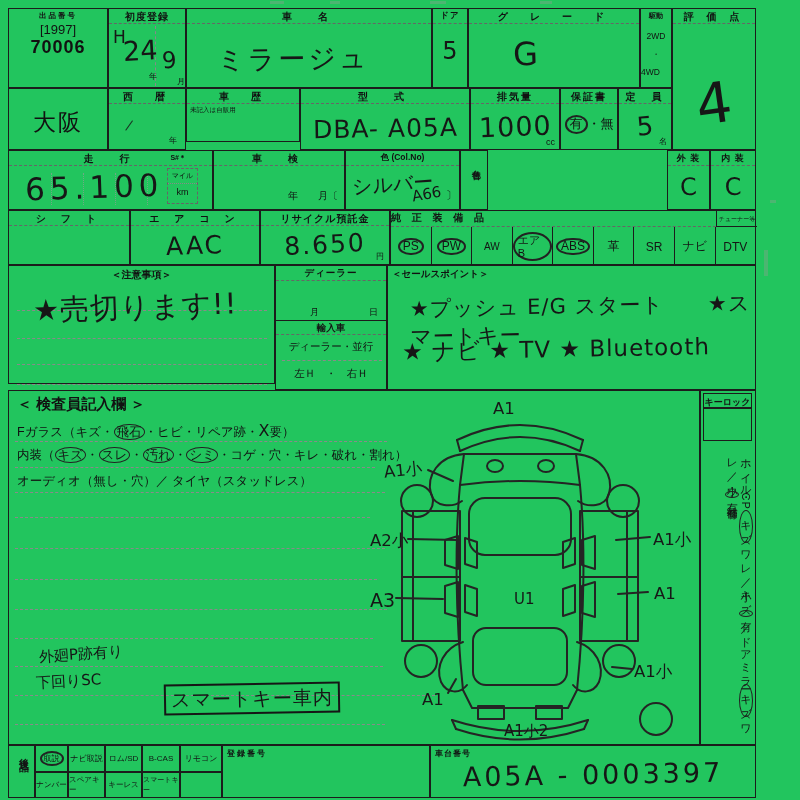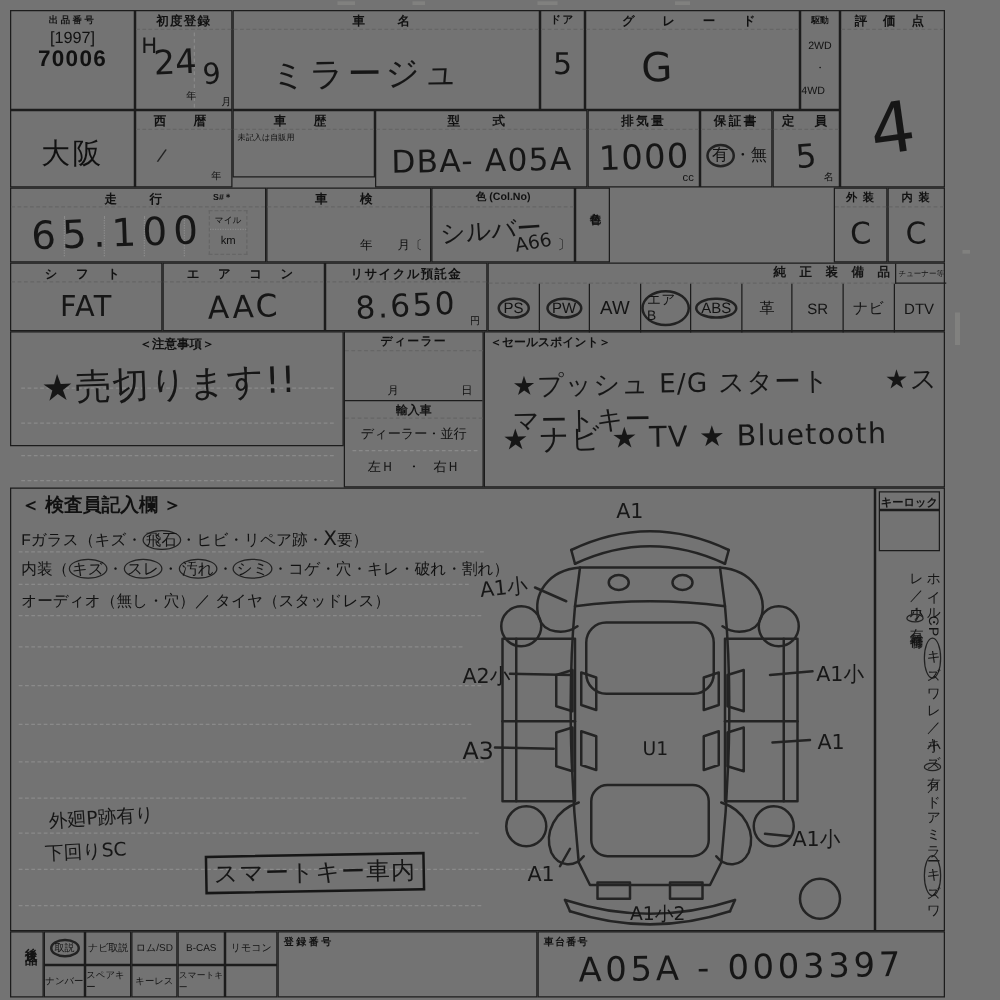--- a/index.html
+++ b/index.html
@@ -1,16 +1,16 @@
 <!DOCTYPE html>
 <html><head>
 <meta charset="utf-8">
 <style>
   html,body{margin:0;padding:0;width:800px;height:800px;background:#fbfbf8;overflow:hidden;}
-  #sheet{position:relative;width:800px;height:800px;background:#737373;
+  #sheet{position:relative;width:800px;height:800px;background:#22c55e;
          font-family:"Liberation Sans",sans-serif;color:#141414;}
   .cell{position:absolute;box-sizing:border-box;border:1.6px solid #1c1c1c;}
   .abs{position:absolute;box-sizing:border-box;}
   .p{font-family:"Liberation Sans",sans-serif;color:#111;}
   .hdr{font-weight:bold;font-size:10px;text-align:center;letter-spacing:3px;
        border-bottom:1px dashed #666;padding-top:1px;height:15px;box-sizing:border-box;
        font-family:"Liberation Sans",sans-serif;color:#111;}
   .tinyhdr{font-size:7.5px;font-weight:bold;text-align:center;letter-spacing:2px;padding-top:2px;}
   .hand{font-family:"DejaVu Sans",sans-serif;color:#161616;font-weight:500;}
   .pc{display:inline-block;border:2px solid #222;border-radius:50%;padding:0 3px;line-height:1.15;}
@@ -156,45 +156,44 @@
     <div class="hand abs" style="left:0;top:22px;width:100%;text-align:center;font-size:24px;transform:rotate(-3deg)">C</div>
   </div>
 
   <div class="cell" style="left:710px;top:150px;width:46px;height:60px">
     <div class="hdr" style="letter-spacing:1px;font-size:9px">内 装</div>
     <div class="hand abs" style="left:0;top:22px;width:100%;text-align:center;font-size:24px;transform:rotate(-2deg)">C</div>
   </div>
 
   <div class="cell" style="left:8px;top:210px;width:122px;height:55px">
     <div class="hdr" style="letter-spacing:6px">シ フ ト</div>
-    <div class="hand abs" style="left:0;top:22px;width:100%;text-align:center;font-size:23px;letter-spacing:1px">FAT</div>
   </div>
 
   <div class="cell" style="left:130px;top:210px;width:130px;height:55px">
     <div class="hdr" style="letter-spacing:6px">エ ア コ ン</div>
     <div class="hand abs" style="left:0;top:20px;width:100%;text-align:center;font-size:25px;letter-spacing:2px;transform:rotate(-2deg)">AAC</div>
   </div>
 
   <div class="cell" style="left:260px;top:210px;width:130px;height:55px">
     <div class="hdr" style="letter-spacing:1px">リサイクル預託金</div>
     <div class="hand abs" style="left:0;top:19px;width:100%;text-align:center;font-size:25px;letter-spacing:2px;transform:rotate(-3deg)">8.650</div>
     <span class="p abs" style="right:5px;bottom:2px;font-size:8px">円</span>
   </div>
 
   <div class="cell" style="left:390px;top:210px;width:366px;height:55px">
-    <div class="abs" style="left:0;top:0;width:325px;height:16px;border-bottom:1px dashed #666;font-size:10px;font-weight:bold;text-align:right;letter-spacing:4px">純 正 装 備 品</div>
+    <div class="abs" style="left:0;top:0;width:325px;height:16px;border-bottom:1px dashed #666;font-size:10px;font-weight:bold;text-align:left;letter-spacing:4px">純 正 装 備 品</div>
     <div class="abs" style="left:325px;top:0;width:41px;height:16px;border-left:1.4px solid #1c1c1c;border-bottom:1px solid #1c1c1c;font-size:6px;text-align:center;padding-top:4px">チューナー等</div>
     <div class="abs" style="left:0;top:16px;width:100%;height:39px;display:flex">
       <div style="flex:1;display:flex;align-items:center;justify-content:center;font-size:12px">
           <span class="pc">PS</span>
         </div>
       <div style="flex:1;display:flex;align-items:center;justify-content:center;font-size:12px;border-left:1.4px solid #1c1c1c">
           <span class="pc">PW</span>
         </div>
-      <div style="flex:1;display:flex;align-items:center;justify-content:center;font-size:15px;border-left:1.4px solid #1c1c1c">
+      <div style="flex:1;display:flex;align-items:center;justify-content:center;font-size:10px;border-left:1.4px solid #1c1c1c">
           <span>AW</span>
         </div>
       <div style="flex:1;display:flex;align-items:center;justify-content:center;font-size:11px;border-left:1.4px solid #1c1c1c">
           <span class="pc">エアB</span>
         </div>
       <div style="flex:1;display:flex;align-items:center;justify-content:center;font-size:12px;border-left:1.4px solid #1c1c1c">
           <span class="pc">ABS</span>
         </div>
       <div style="flex:1;display:flex;align-items:center;justify-content:center;font-size:12px;border-left:1.4px solid #1c1c1c">
           <span>革</span>
@@ -204,21 +203,21 @@
         </div>
       <div style="flex:1;display:flex;align-items:center;justify-content:center;font-size:12px;border-left:1.4px solid #1c1c1c">
           <span>ナビ</span>
         </div>
       <div style="flex:1;display:flex;align-items:center;justify-content:center;font-size:12px;border-left:1.4px solid #1c1c1c">
           <span>DTV</span>
         </div>
     </div>
   </div>
 
-  <div class="cell" style="left:8px;top:265px;width:267px;height:92px">
+  <div class="cell" style="left:8px;top:265px;width:267px;height:119px">
     <div class="p abs" style="left:0;top:2px;width:100%;text-align:center;font-size:10px;font-weight:bold">＜注意事項＞</div>
     <div class="dash" style="left:8px;top:44px;width:250px"></div>
     <div class="dash" style="left:8px;top:72px;width:250px"></div>
     <div class="dash" style="left:8px;top:98px;width:250px"></div>
     <div class="dash" style="left:8px;top:118px;width:250px"></div>
     <div class="hand abs" style="left:24px;top:22px;font-size:29px;letter-spacing:1px;transform:rotate(-2deg)">★売切ります!!</div>
   </div>
 
   <div class="cell" style="left:275px;top:265px;width:112px;height:125px">
     <div class="hdr" style="letter-spacing:1px;font-size:9.5px">ディーラー</div>

